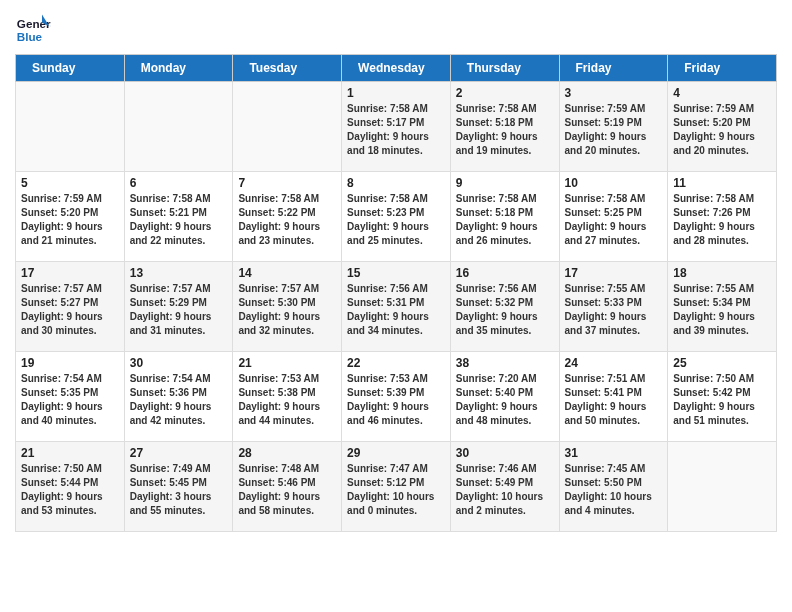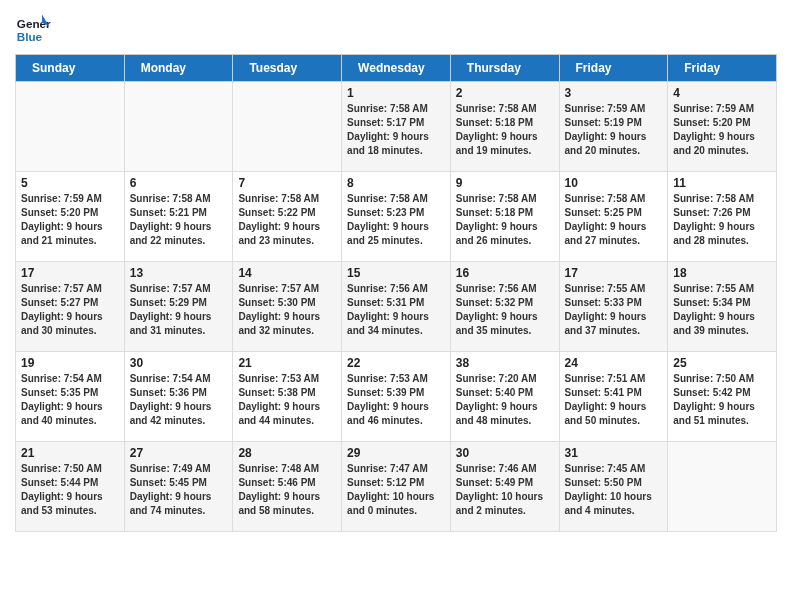--- a/index.html
+++ b/index.html
@@ -229,21 +229,21 @@
             <div class="cell-info"><span>Sunrise: 7:50 AM</span><br><span>Sunset: 5:42 PM</span><br><span>Daylight: 9 hours and 51 minutes.</span></div>
           </td>
         </tr>
         <tr>
           <td>
             <span class="day-num">21</span>
             <div class="cell-info"><span>Sunrise: 7:50 AM</span><br><span>Sunset: 5:44 PM</span><br><span>Daylight: 9 hours and 53 minutes.</span></div>
           </td>
           <td>
             <span class="day-num">27</span>
-            <div class="cell-info"><span>Sunrise: 7:49 AM</span><br><span>Sunset: 5:45 PM</span><br><span>Daylight: 9 hours and 74 minutes.</span></div>
+            <div class="cell-info"><span>Sunrise: 7:49 AM</span><br><span>Sunset: 5:45 PM</span><br><span>Daylight: 3 hours and 55 minutes.</span></div>
           </td>
           <td>
             <span class="day-num">28</span>
             <div class="cell-info"><span>Sunrise: 7:48 AM</span><br><span>Sunset: 5:46 PM</span><br><span>Daylight: 9 hours and 58 minutes.</span></div>
           </td>
           <td>
             <span class="day-num">29</span>
             <div class="cell-info"><span>Sunrise: 7:47 AM</span><br><span>Sunset: 5:12 PM</span><br><span>Daylight: 10 hours and 0 minutes.</span></div>
           </td>
           <td>

